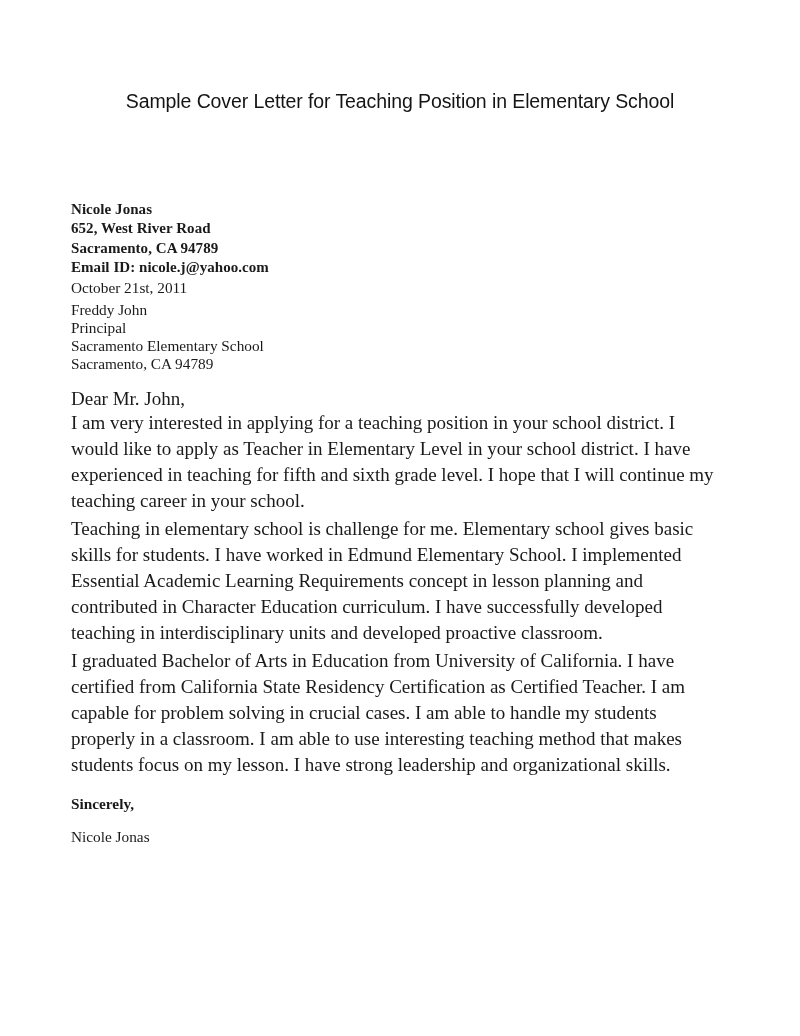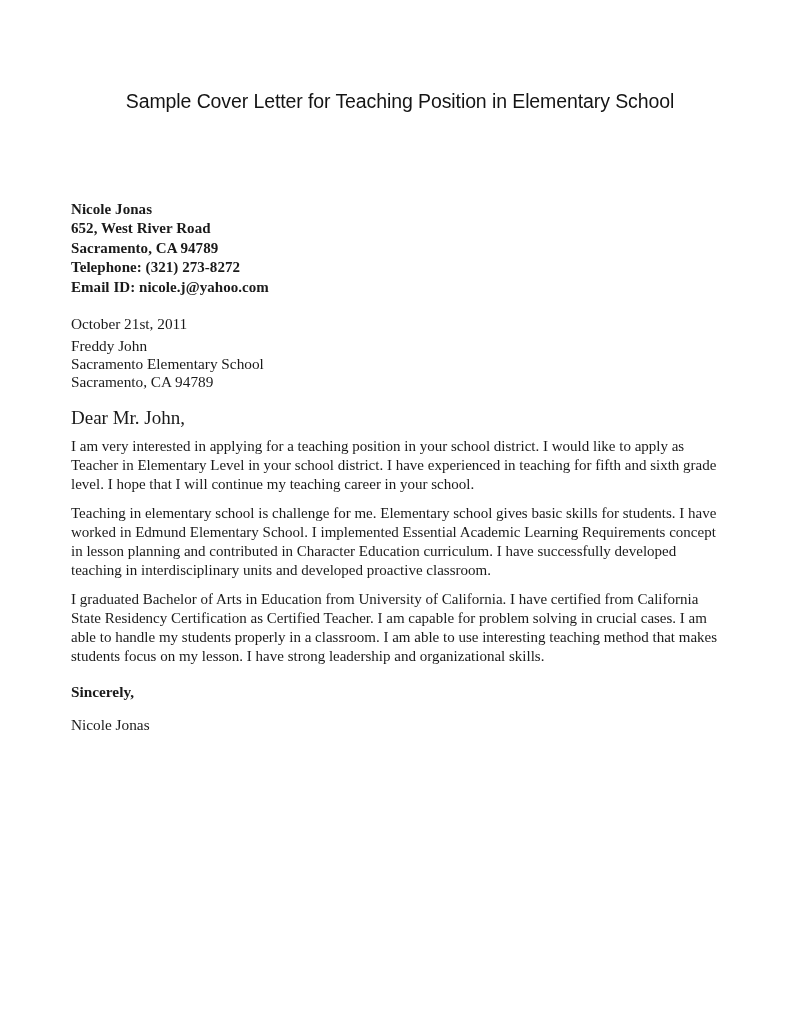--- a/index.html
+++ b/index.html
@@ -58,21 +58,20 @@
     font-size: 15px;
     line-height: 19.4px;
     letter-spacing: 0.05px;
   }
   .sender-block .line {
     display: block;
     white-space: nowrap;
   }
 
   .date-line {
-    margin-top: 17px;
     font-size: 15.3px;
     line-height: 19px;
     white-space: nowrap;
   }
 
   .recipient-block {
     margin-top: 4px;
     font-size: 15.3px;
     line-height: 18.2px;
   }
@@ -82,23 +81,23 @@
   }
 
   .salutation {
     margin-top: 16px;
     font-size: 19px;
     line-height: 19px;
     white-space: nowrap;
   }
 
   .body-paragraph {
-    margin-top: 10px;
-    font-size: 15px;
-    line-height: 19px;
+    margin-top: 2px;
+    font-size: 19px;
+    line-height: 26px;
     text-align: left;
   }
 
   .closing {
     margin-top: 16px;
     font-size: 15.3px;
     line-height: 19px;
     white-space: nowrap;
     font-weight: bold;
   }
@@ -116,28 +115,28 @@
 <div class="page">
 
   <div class="doc-title">Sample Cover Letter for Teaching Position in Elementary School</div>
 
   <div class="letter">
 
     <div class="block sender-block">
       <span class="line">Nicole Jonas</span>
       <span class="line">652, West River Road</span>
       <span class="line">Sacramento, CA 94789</span>
-      <span class="line">Telephone: (321) 273-8272</span>
       <span class="line">Email ID: nicole.j@yahoo.com</span>
     </div>
 
     <div class="block date-line">October 21st, 2011</div>
 
     <div class="block recipient-block">
       <span class="line">Freddy John</span>
+      <span class="line">Principal</span>
       <span class="line">Sacramento Elementary School</span>
       <span class="line">Sacramento, CA 94789</span>
     </div>
 
     <div class="block salutation">Dear Mr. John,</div>
 
     <p class="block body-paragraph">I am very interested in applying for a teaching position in your school district. I would like to apply as Teacher in Elementary Level in your school district. I have experienced in teaching for fifth and sixth grade level. I hope that I will continue my teaching career in your school.</p>
 
     <p class="block body-paragraph">Teaching in elementary school is challenge for me. Elementary school gives basic skills for students. I have worked in Edmund Elementary School. I implemented Essential Academic Learning Requirements concept in lesson planning and contributed in Character Education curriculum. I have successfully developed teaching in interdisciplinary units and developed proactive classroom.</p>
 

